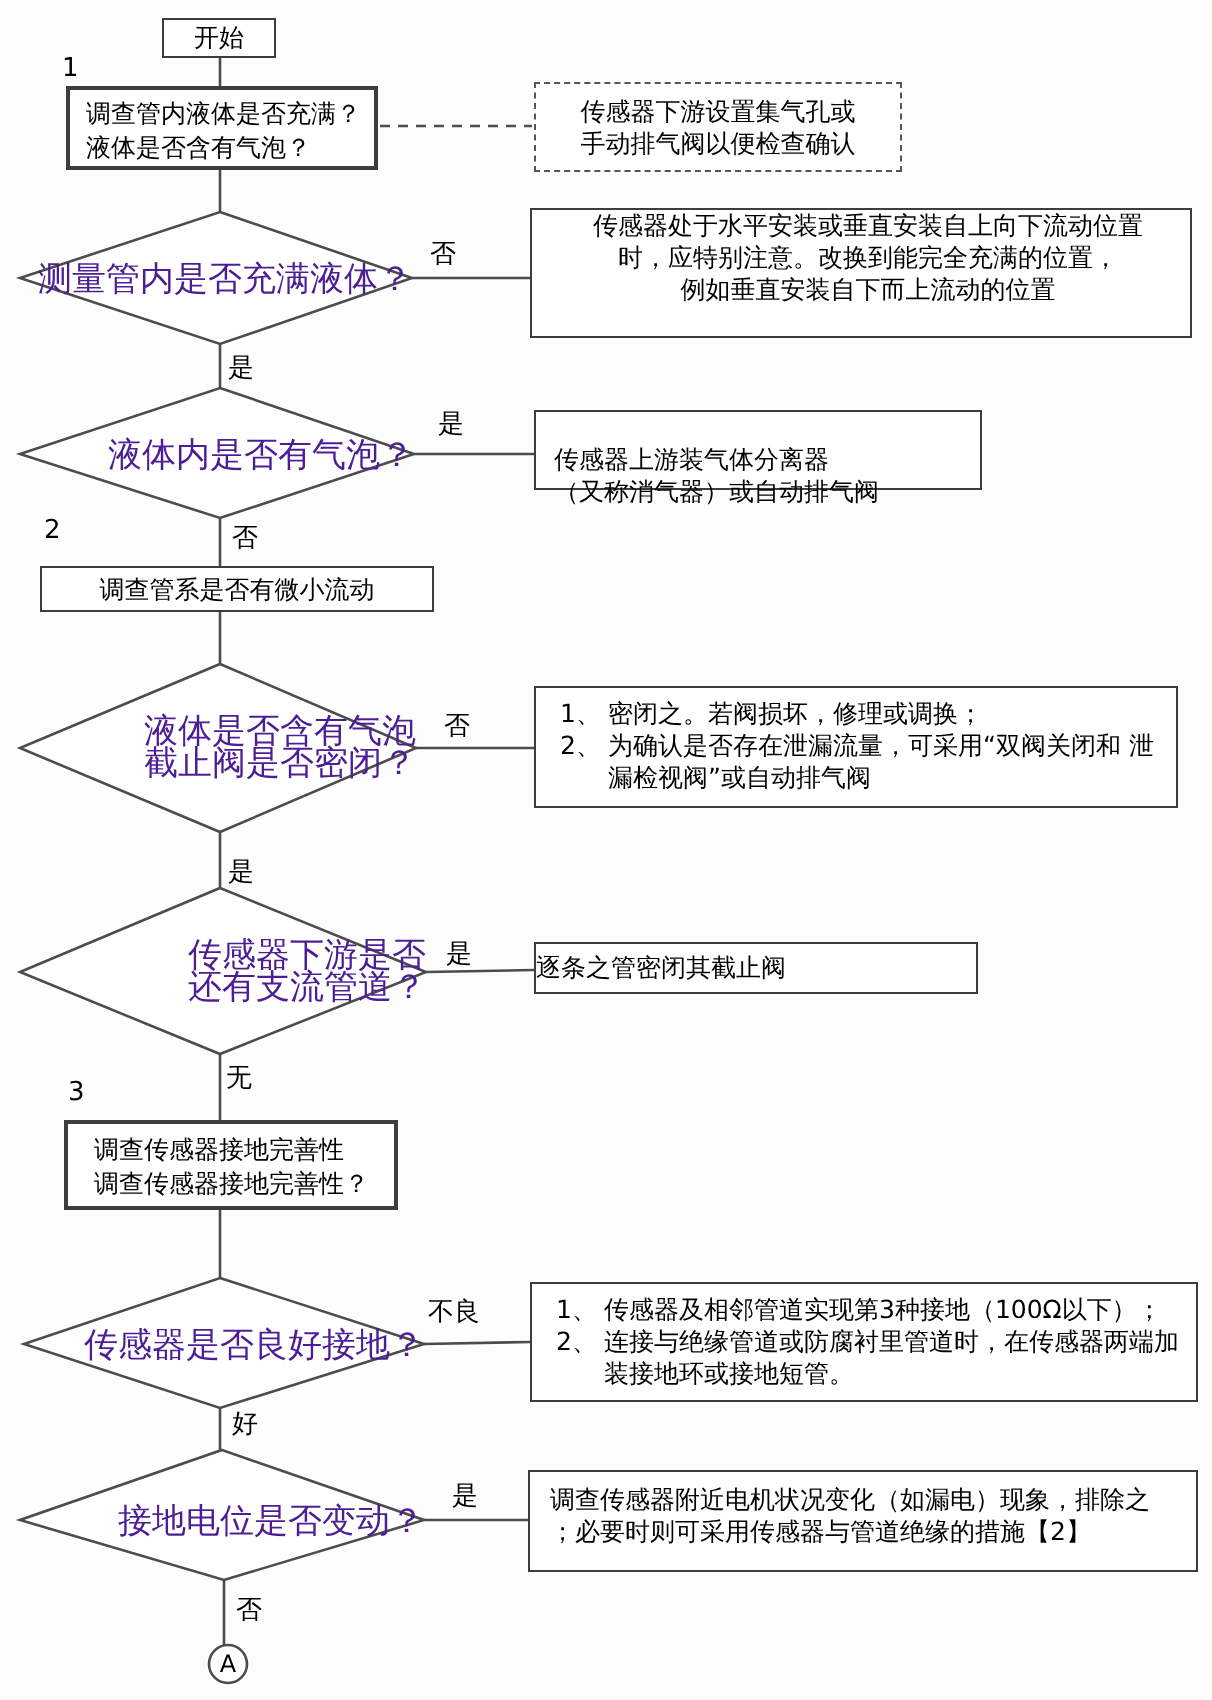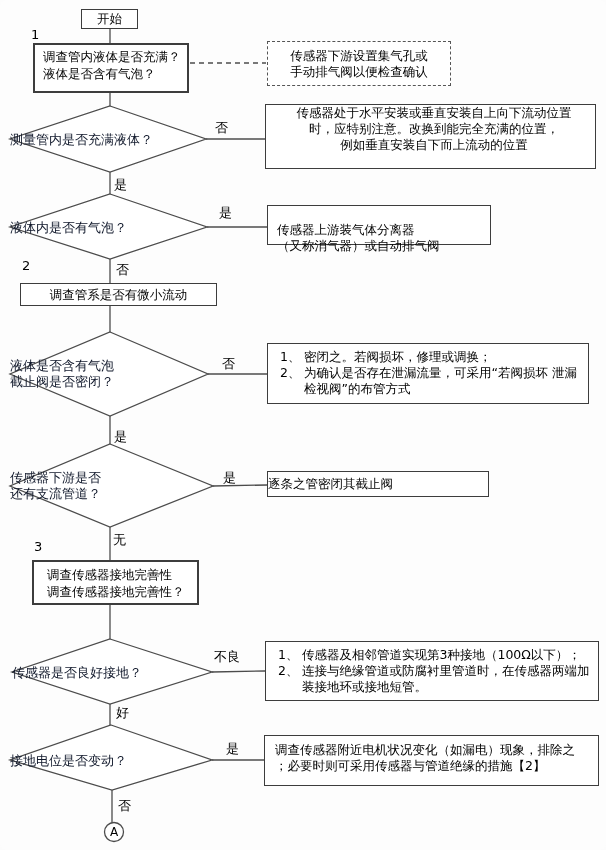--- a/index.html
+++ b/index.html
@@ -4,21 +4,21 @@
 <style>
   html,body{margin:0;padding:0;}
   body{background:#fcfcfc;font-family:"DejaVu Sans","Liberation Sans",sans-serif;}
   .stage{position:relative;width:606px;height:850px;background:#fdfdfd;overflow:hidden;color:#000;border-radius:6px;}
   .stage svg{position:absolute;left:0;top:0;}
   .box{position:absolute;box-sizing:border-box;background:#fff;border:1px solid #3d3d3d;
        font-size:12.5px;line-height:16px;color:#000;}
   .box.thick{border-width:2px;}
   .box.dashed{border:1px dashed #555;}
   .box.centered{display:flex;flex-direction:column;align-items:center;justify-content:center;text-align:center;}
-  .dtext{position:absolute;font-size:13px;line-height:16px;text-align:left;color:#0f172a;}
+  .dtext{position:absolute;font-size:17px;line-height:16px;text-align:right;color:#4c1d95;}
   .lbl{position:absolute;font-size:13px;line-height:14px;color:#000;white-space:nowrap;}
   .seclbl{position:absolute;font-size:13px;color:#000;}
   .listrow{display:flex;align-items:flex-start;}
   .listnum{width:24px;flex:0 0 24px;}
   .listtext{flex:1;}
   .aletter{position:absolute;font-size:12px;text-align:center;color:#000;}
 </style>
 </head>
 <body>
 
@@ -54,21 +54,21 @@
       <circle cx="114" cy="832" r="9.5"></circle>
     </g>
   </svg>
 
   <div class="box centered" style="left:81px;top:9px;width:57px;height:20px;">
     <span>开始</span>
   </div>
 
   <div class="seclbl" style="left:31px;top:27px;">1</div>
 
-  <div class="box thick" style="left:33px;top:43px;width:156px;height:50px;padding:3px 2px 0 8px;line-height:17px;">
+  <div class="box thick" style="left:33px;top:43px;width:156px;height:42px;padding:3px 2px 0 8px;line-height:17px;">
     <div>调查管内液体是否充满？</div>
     <div>液体是否含有气泡？</div>
   </div>
 
   <div class="box dashed centered" style="left:267px;top:41px;width:184px;height:45px;">
     <div>传感器下游设置集气孔或</div>
     <div>手动排气阀以便检查确认</div>
   </div>
 
   <div class="dtext" style="left:10px;top:132px;width:196px;">测量管内是否充满液体？</div>
@@ -97,21 +97,21 @@
     <div>截止阀是否密闭？</div>
   </div>
 
   <div class="box" style="left:267px;top:343px;width:322px;height:61px;padding:5px 8px 0 12px;">
     <div class="listrow">
       <div class="listnum">1、</div>
       <div class="listtext">密闭之。若阀损坏，修理或调换；</div>
     </div>
     <div class="listrow">
       <div class="listnum">2、</div>
-      <div class="listtext">为确认是否存在泄漏流量，可采用“若阀损坏 泄漏检视阀”的布管方式</div>
+      <div class="listtext">为确认是否存在泄漏流量，可采用“双阀关闭和 泄漏检视阀”或自动排气阀</div>
     </div>
   </div>
 
   <div class="dtext" style="left:10px;top:470px;width:203px;">
     <div>传感器下游是否</div>
     <div>还有支流管道？</div>
   </div>
 
   <div class="box" style="left:267px;top:471px;width:222px;height:26px;line-height:24px;">
     <span>逐条之管密闭其截止阀</span>

